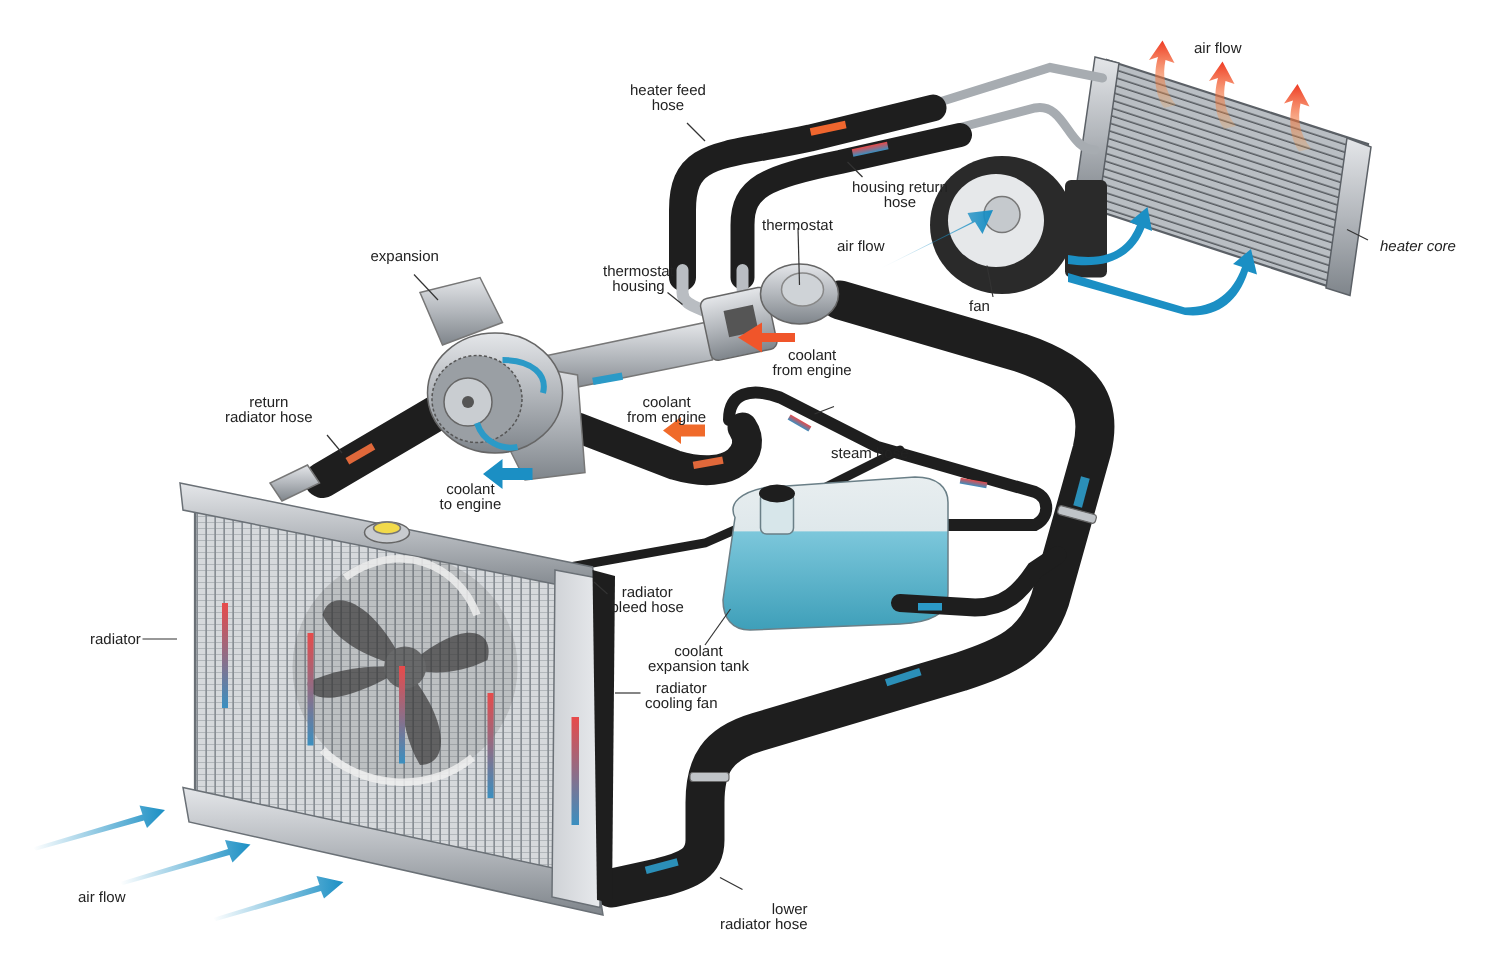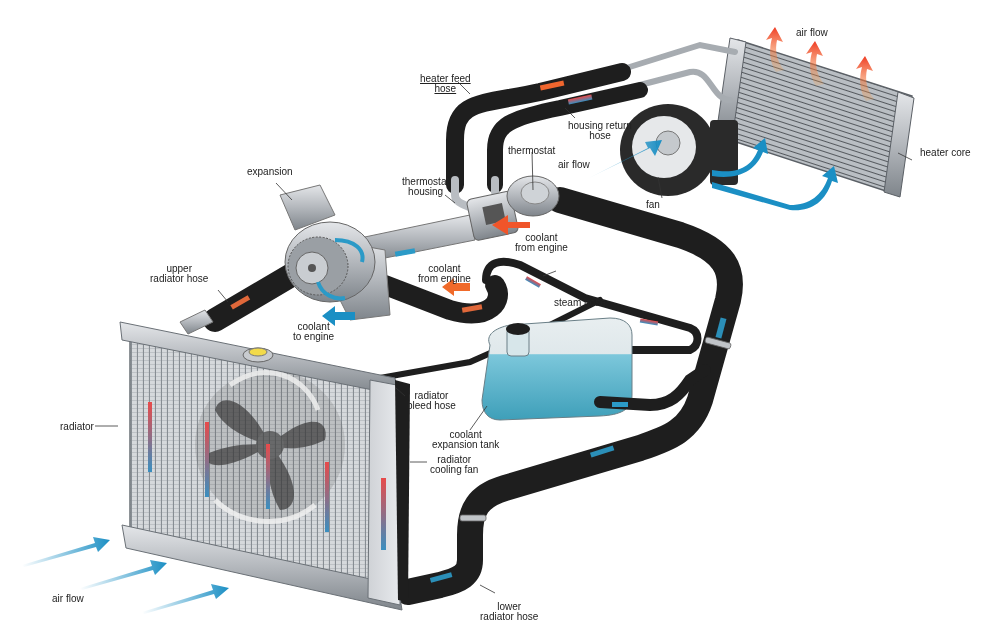--- a/index.html
+++ b/index.html
@@ -209,44 +209,44 @@
     <line x1="218" y1="290" x2="228" y2="302"></line>
     <line x1="396" y1="388" x2="405" y2="396"></line>
     <line x1="487" y1="406" x2="470" y2="430"></line>
     <line x1="95" y1="426" x2="118" y2="426"></line>
     <line x1="410" y1="462" x2="427" y2="462"></line>
     <line x1="480" y1="585" x2="495" y2="593"></line>
   </g>
 </svg>
 
 
-<div class="lbl" style="left:420px;top:74px;text-decoration:underline;">heater feed
+<div class="lbl" style="left:420px;top:56px;">heater feed
 hose</div>
 <div class="lbl" style="left:568px;top:121px;">housing return
 hose</div>
 <div class="lbl" style="left:796px;top:28px;">air flow</div>
-<div class="lbl left" style="left:920px;top:148px;">heater core</div>
+<div class="lbl left" style="left:920px;top:160px;font-style:italic;">heater core</div>
 <div class="lbl" style="left:558px;top:160px;">air flow</div>
 <div class="lbl" style="left:646px;top:188px;margin-top:12px;">fan</div>
 <div class="lbl" style="left:508px;top:146px;">thermostat</div>
 <div class="lbl" style="left:402px;top:177px;">thermostat
 housing</div>
 <div class="lbl" style="left:247px;top:167px;">expansion</div>
 <div class="lbl" style="left:515px;top:233px;">coolant
 from engine</div>
 <div class="lbl" style="left:418px;top:264px;">coolant
 from engine</div>
 <div class="lbl left" style="left:554px;top:266px;margin-top:32px;">steam hose</div>
-<div class="lbl" style="left:150px;top:264px;">upper
+<div class="lbl" style="left:150px;top:264px;">return
 radiator hose</div>
 <div class="lbl" style="left:293px;top:322px;">coolant
 to engine</div>
 <div class="lbl" style="left:407px;top:391px;">radiator
 bleed hose</div>
 <div class="lbl" style="left:432px;top:430px;">coolant
 expansion tank</div>
 <div class="lbl right" style="left:60px;top:422px;">radiator</div>
 <div class="lbl" style="left:430px;top:455px;">radiator
 cooling fan</div>
 <div class="lbl" style="left:52px;top:594px;">air flow</div>
-<div class="lbl" style="left:480px;top:602px;">lower
+<div class="lbl" style="left:480px;top:602px;text-align:right;">lower
 radiator hose</div>
 </div>
 
 </body></html>

